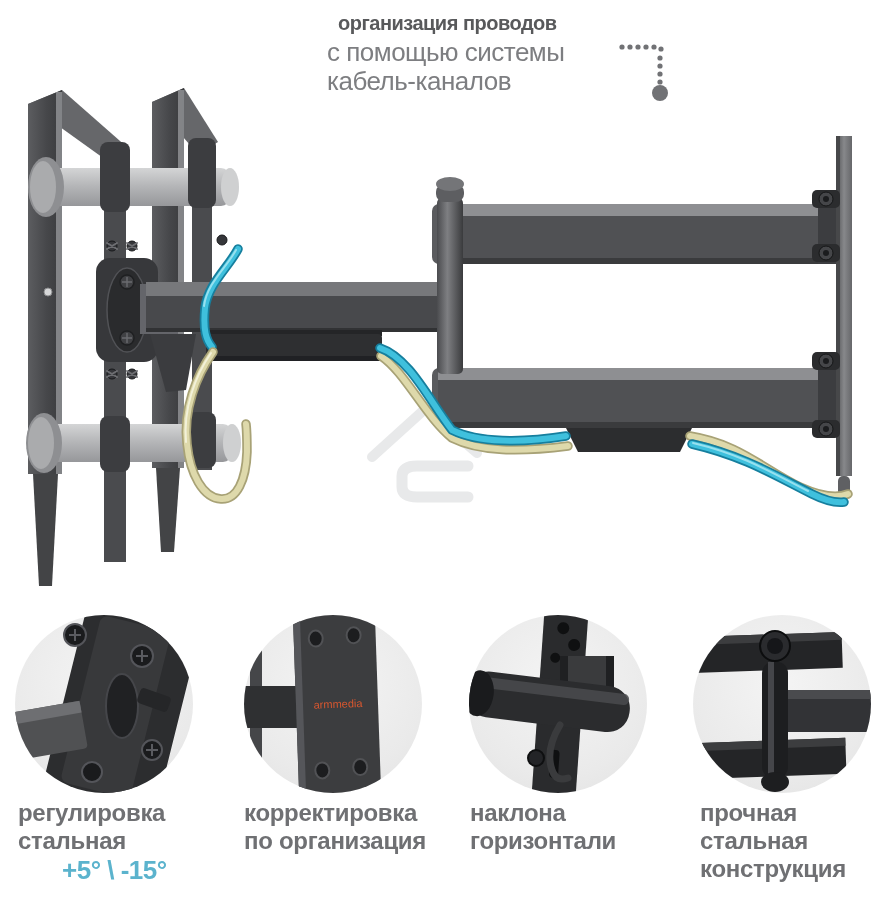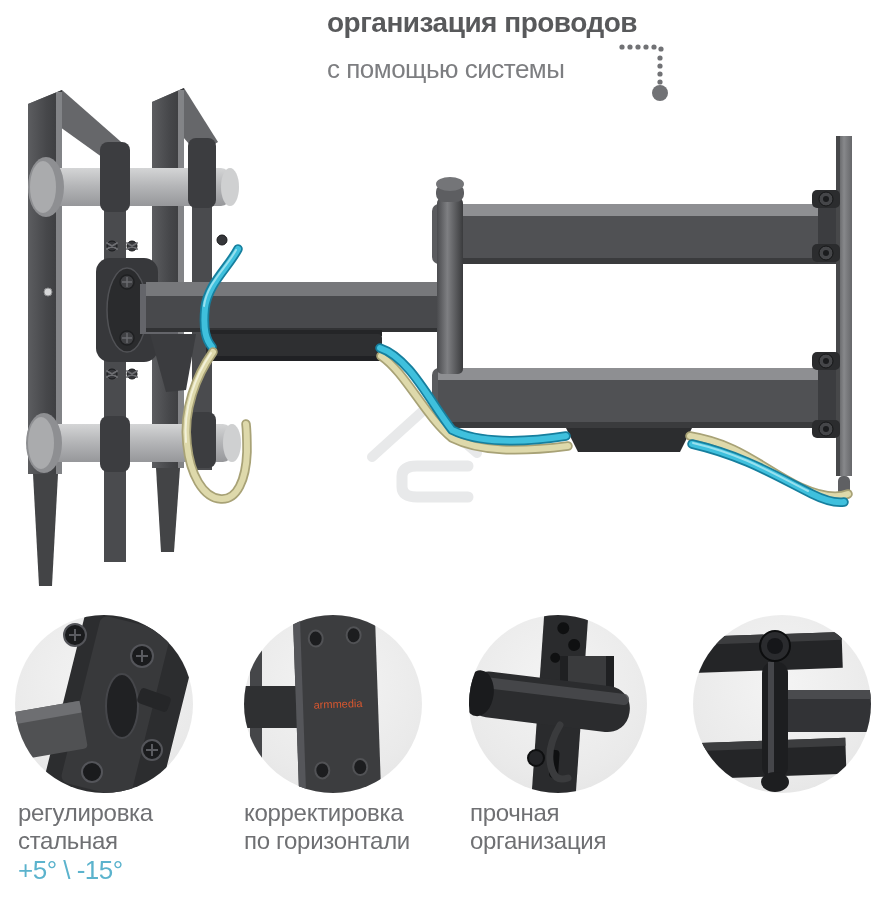--- a/index.html
+++ b/index.html
@@ -1,34 +1,35 @@
 <!DOCTYPE html>
 <html><head>
 <meta charset="utf-8">
 <style>
   html,body{margin:0;padding:0;background:#fff;}
   .page{position:relative;width:876px;height:898px;background:#fff;overflow:hidden;
         font-family:"Liberation Sans",sans-serif;}
   .header{position:absolute;left:327px;top:8px;}
-  .header-title{font-size:28px;font-weight:bold;color:#58595b;letter-spacing:-0.5px;line-height:30px;}
-  .header-sub{font-size:26px;color:#7d7e81;letter-spacing:-0.5px;line-height:29px;margin-top:17px;}
+  .header-title{font-size:20px;font-weight:bold;color:#58595b;letter-spacing:-0.5px;line-height:30px;margin-left:11px;}
+  .header-sub{font-size:26px;color:#7d7e81;letter-spacing:-0.5px;line-height:29px;}
   .main-svg{position:absolute;left:0;top:0;}
   .circles-svg{position:absolute;left:0;top:600px;}
   .caption{position:absolute;top:799px;}
-  .cap-line{font-size:24px;color:#6f7073;line-height:28px;letter-spacing:-0.3px;}
-  .cap-value{font-size:26px;font-weight:normal;color:#5bb3cd;line-height:30px;letter-spacing:-0.5px;}
+  .cap-line{font-size:24px;color:#6f7073;line-height:28px;letter-spacing:-0.3px;font-weight:bold;}
+  .cap-value{font-size:26px;font-weight:bold;color:#5bb3cd;line-height:30px;letter-spacing:-0.5px;margin-left:44px;}
 </style>
 </head>
 <body>
 
 <div class="page">
 
   <div class="header">
     <div class="header-title">организация проводов</div>
     <div class="header-sub">с помощью системы</div>
+    <div class="header-sub">кабель-каналов</div>
   </div>
 
   <svg class="main-svg" width="876" height="600" viewBox="0 0 876 600">
     <defs>
       <linearGradient id="gRail" x1="0" y1="0" x2="1" y2="0">
         <stop offset="0" stop-color="#5c5d60"></stop>
           <stop offset="0.55" stop-color="#46474a"></stop>
           <stop offset="1" stop-color="#3a3b3d"></stop>
       </linearGradient>
       <linearGradient id="gTube" x1="0" y1="0" x2="0" y2="1">
@@ -312,20 +313,25 @@
     </g>
   </svg>
 
   <div class="caption" style="left:18px">
     <div class="cap-line">регулировка</div>
     <div class="cap-line">стальная</div>
     <div class="cap-value">+5° \ -15°</div>
   </div>
   <div class="caption" style="left:244px">
     <div class="cap-line">корректировка</div>
-    <div class="cap-line">по горизонтали</div>
+    <div class="cap-line">по организация</div>
   </div>
   <div class="caption" style="left:470px">
+    <div class="cap-line">наклона</div>
+    <div class="cap-line">горизонтали</div>
+  </div>
+  <div class="caption" style="left:700px">
     <div class="cap-line">прочная</div>
-    <div class="cap-line">организация</div>
+    <div class="cap-line">стальная</div>
+    <div class="cap-line">конструкция</div>
   </div>
 
 </div>
 
 </body></html>

